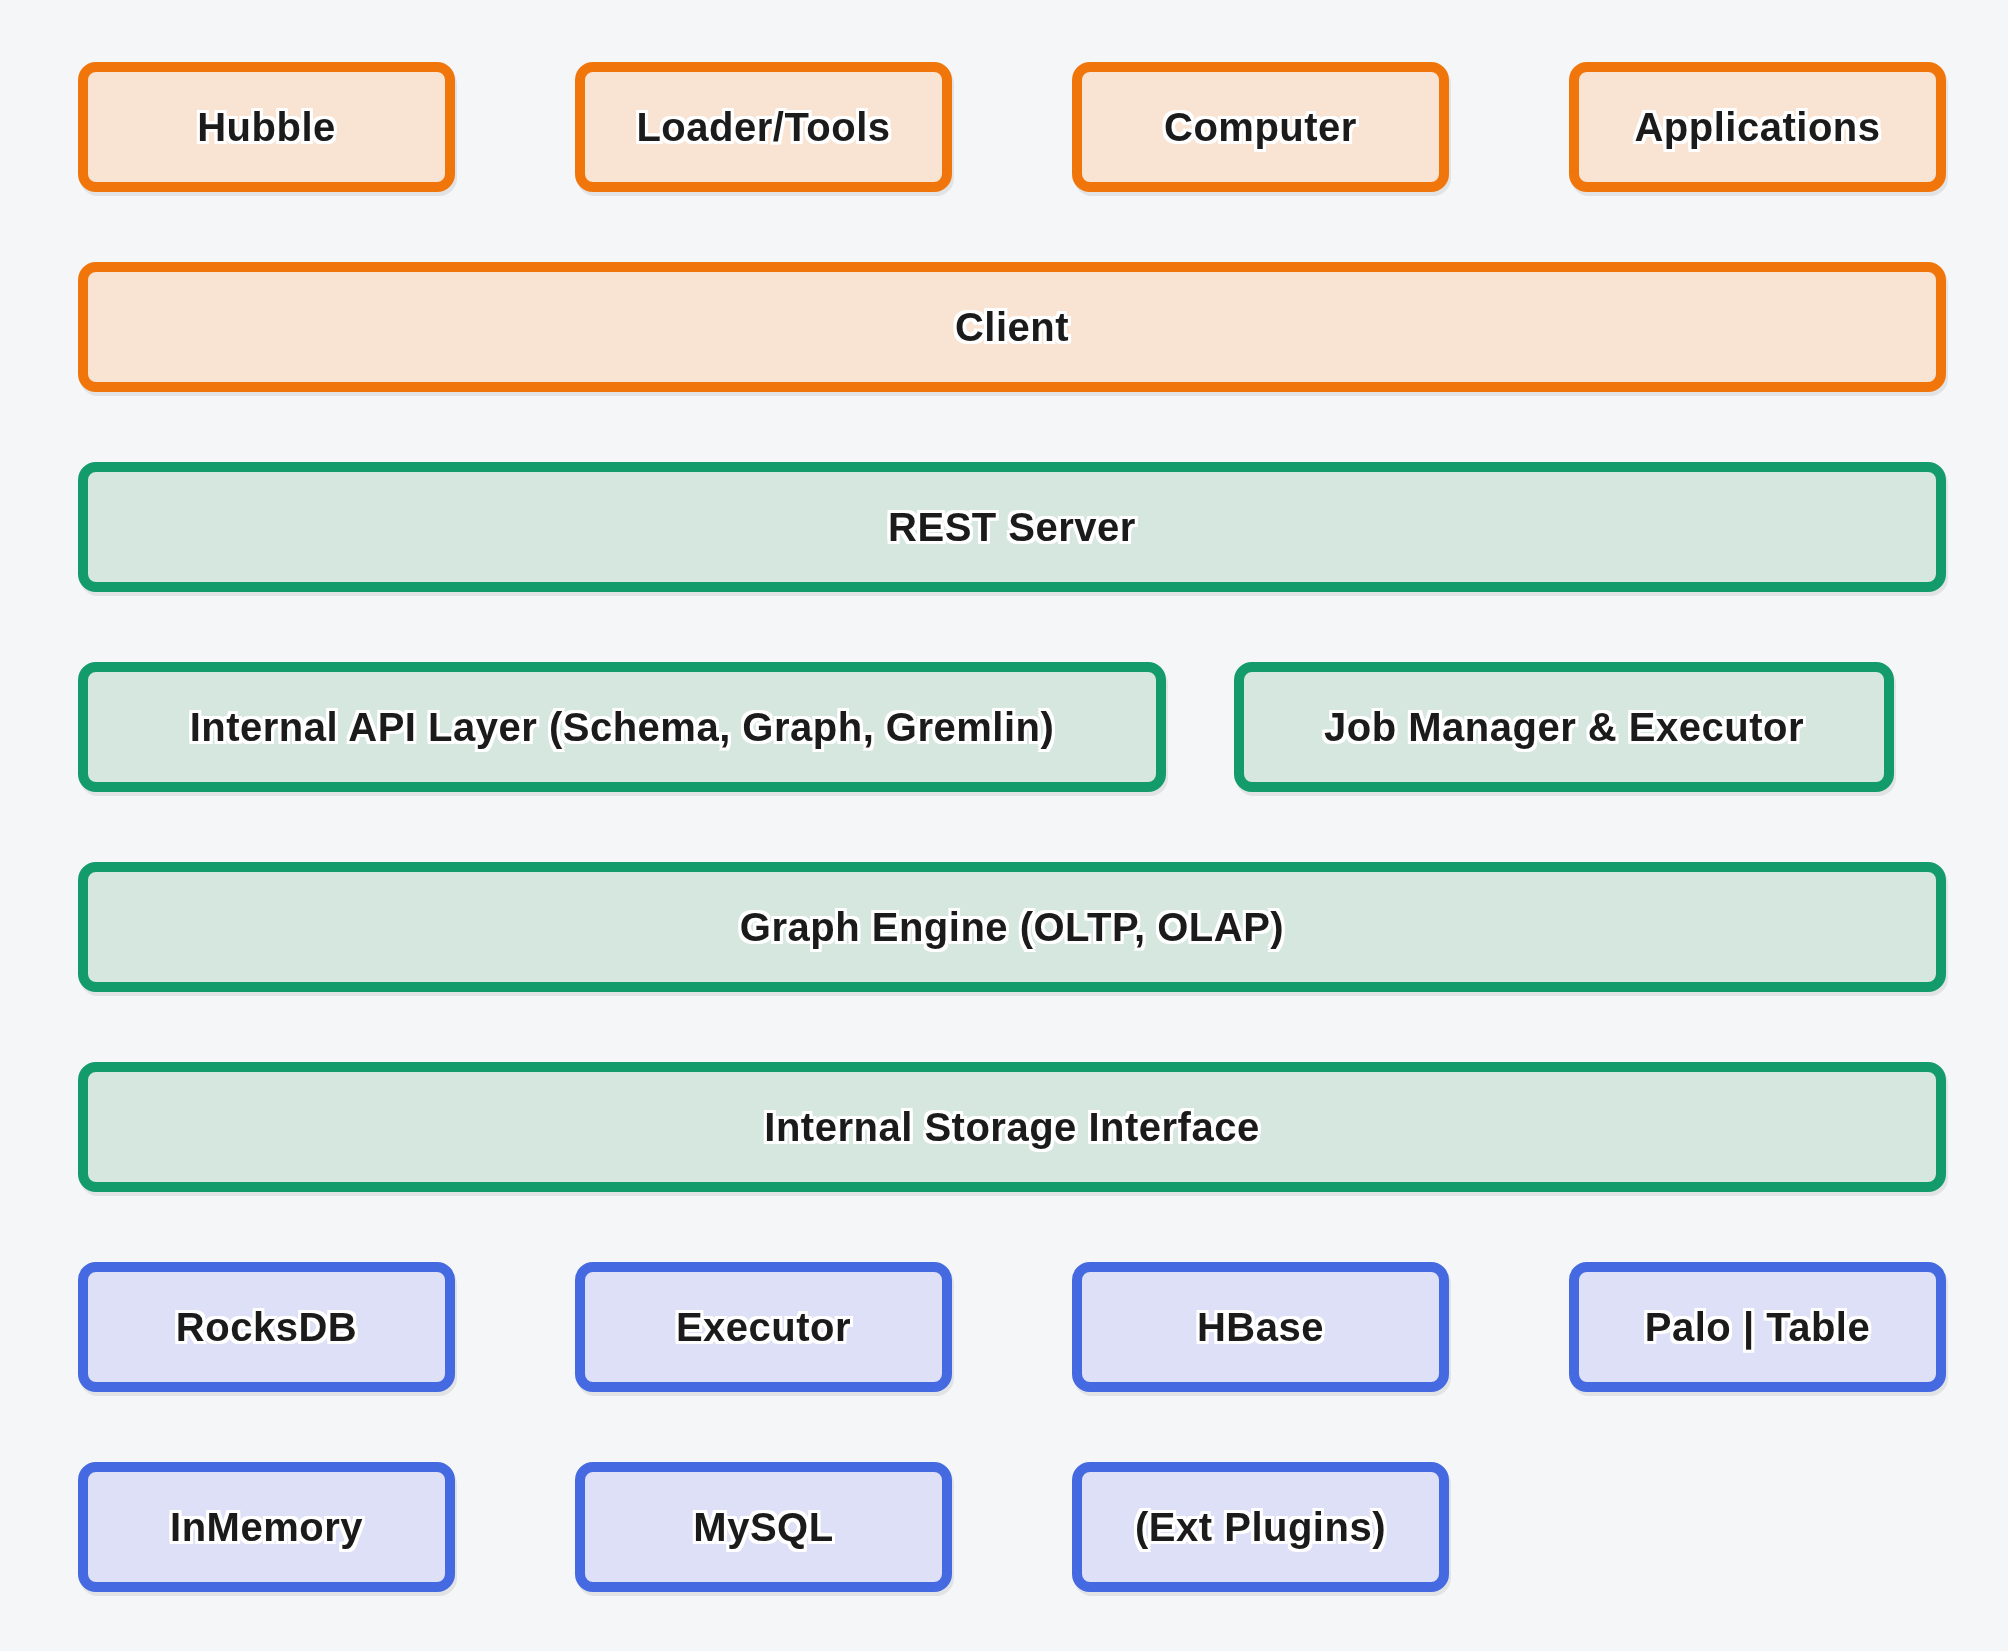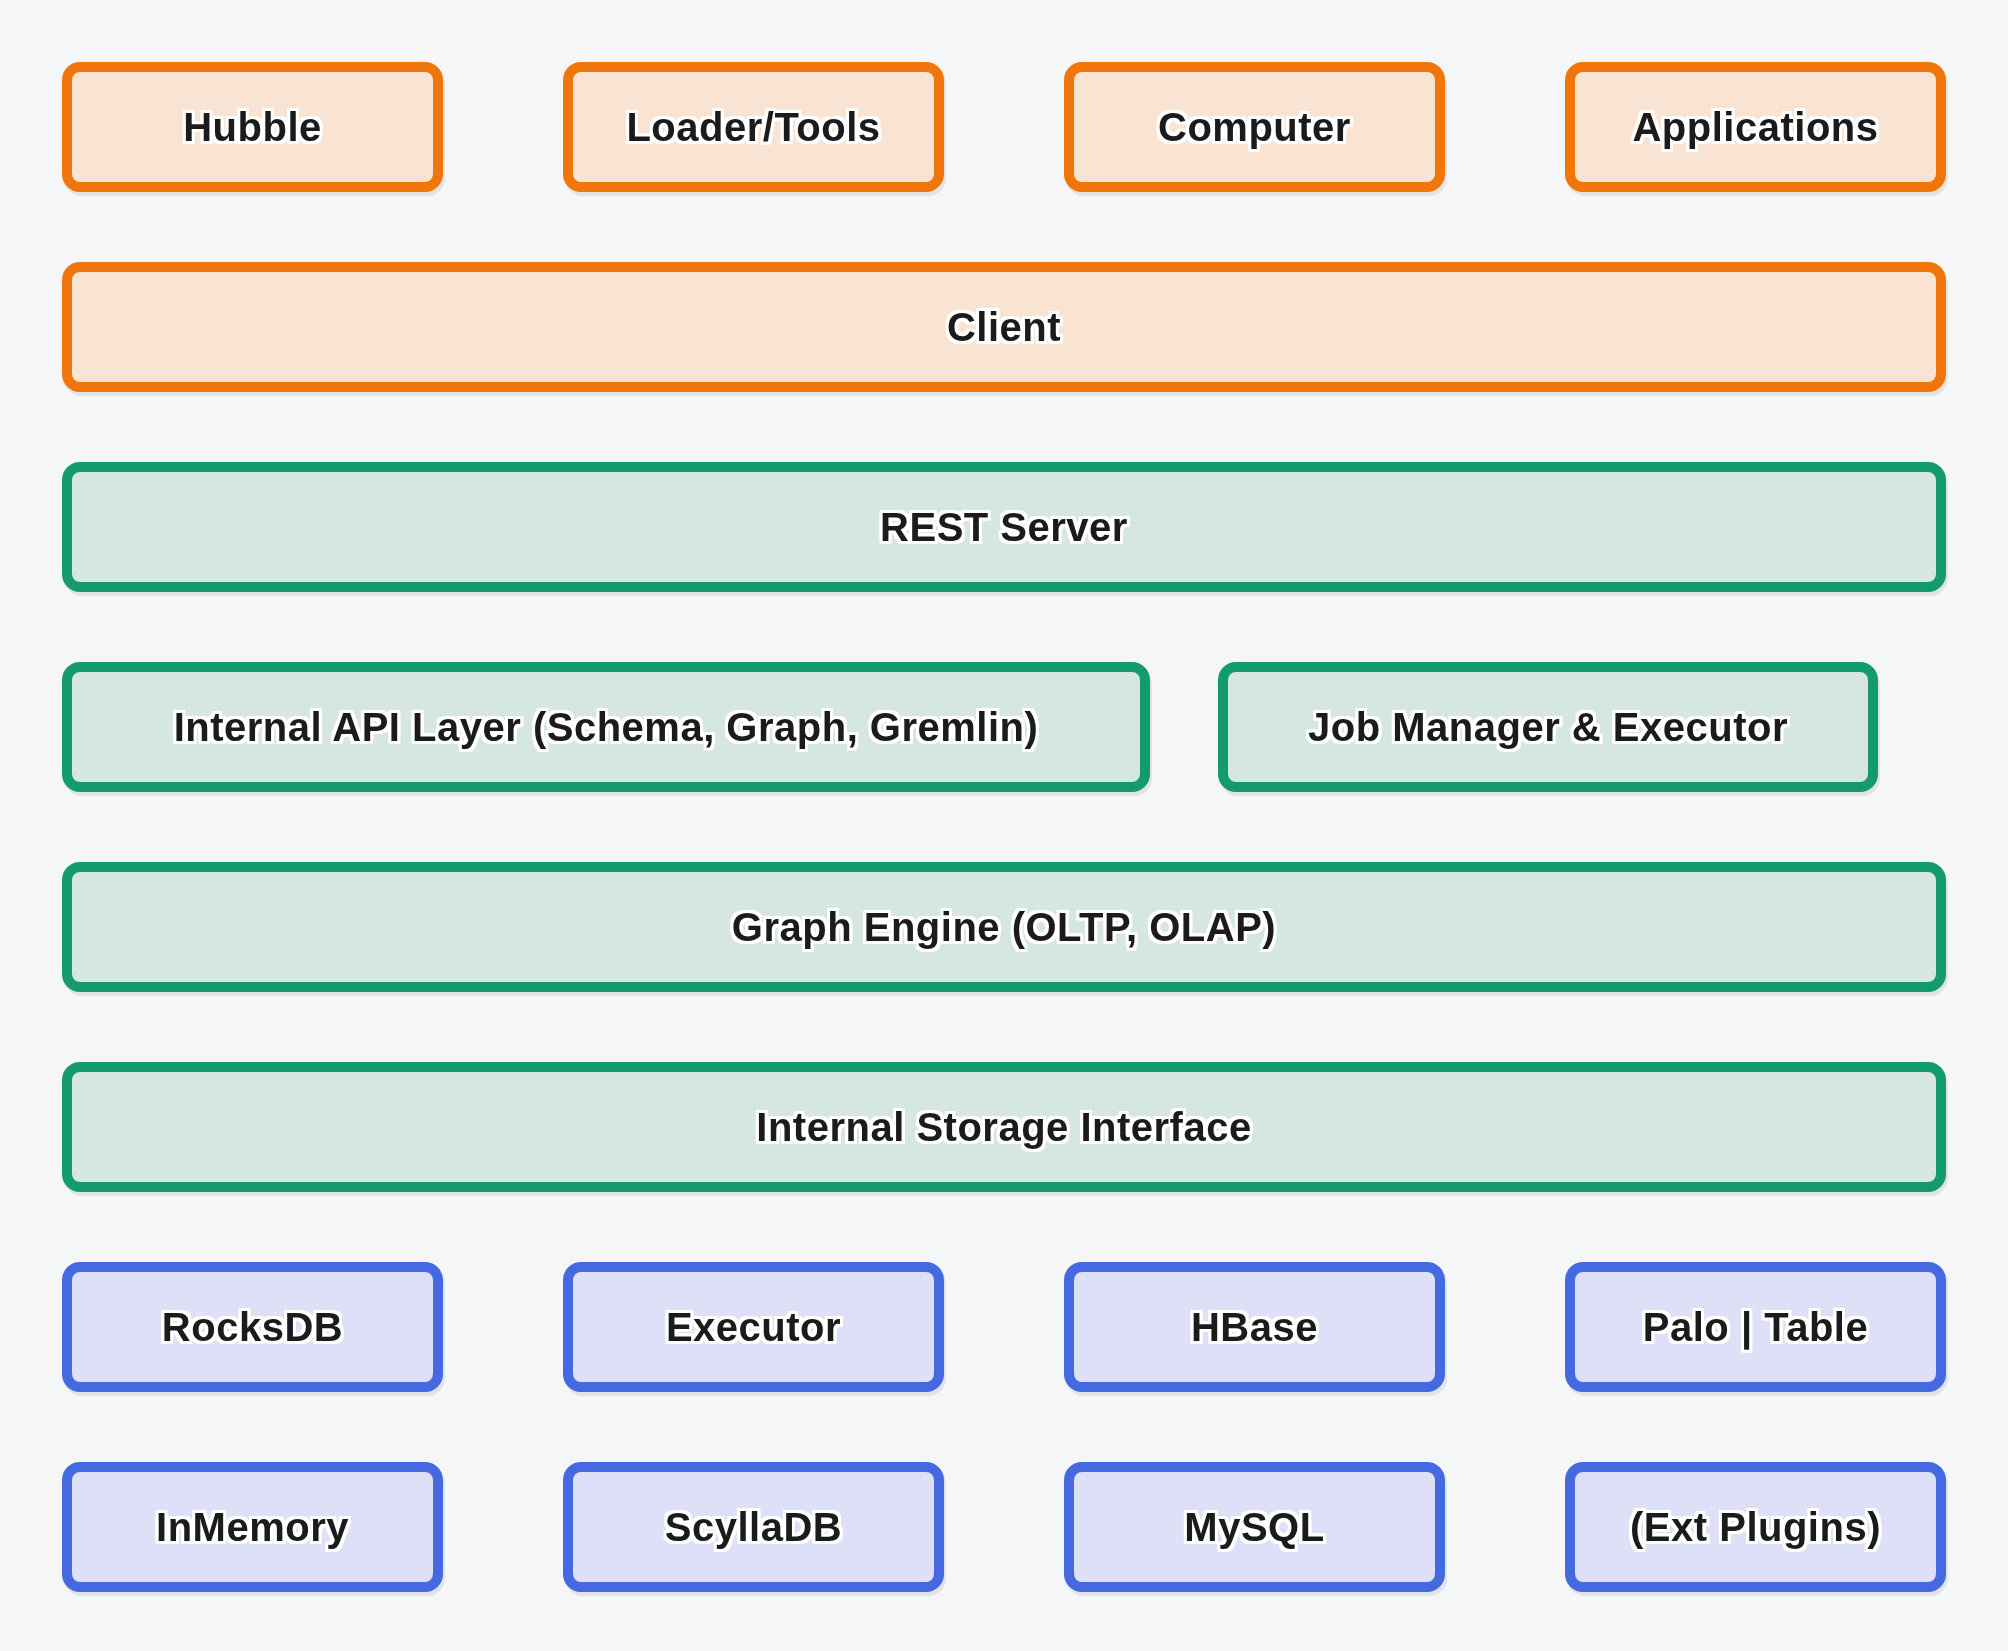--- a/index.html
+++ b/index.html
@@ -22,20 +22,21 @@
     width: 2008px;
     height: 1651px;
     background: var(--bg);
     padding: 62px 62px 0 62px;
     overflow: hidden;
   }
   .row {
     display: grid;
     height: 130px;
     margin-bottom: 70px;
+    margin-left: 16px;
   }
   .row.cols-4 {
     grid-template-columns: repeat(4, 1fr);
     column-gap: 120px;
   }
   .row.cols-1 {
     grid-template-columns: 1fr;
   }
   .row.cols-api {
     grid-template-columns: 1088px 660px;
@@ -129,23 +130,20 @@
     <div class="node blue">
       <span>Palo | Table</span>
     </div>
   </div>
 
   <div class="row cols-4">
     <div class="node blue">
       <span>InMemory</span>
     </div>
     <div class="node blue">
-      <span>ScyllaDB</span>
-    </div>
-    <div class="node blue">
       <span>MySQL</span>
     </div>
     <div class="node blue">
       <span>(Ext Plugins)</span>
     </div>
   </div>
 
 </div>
 
 </body></html>

